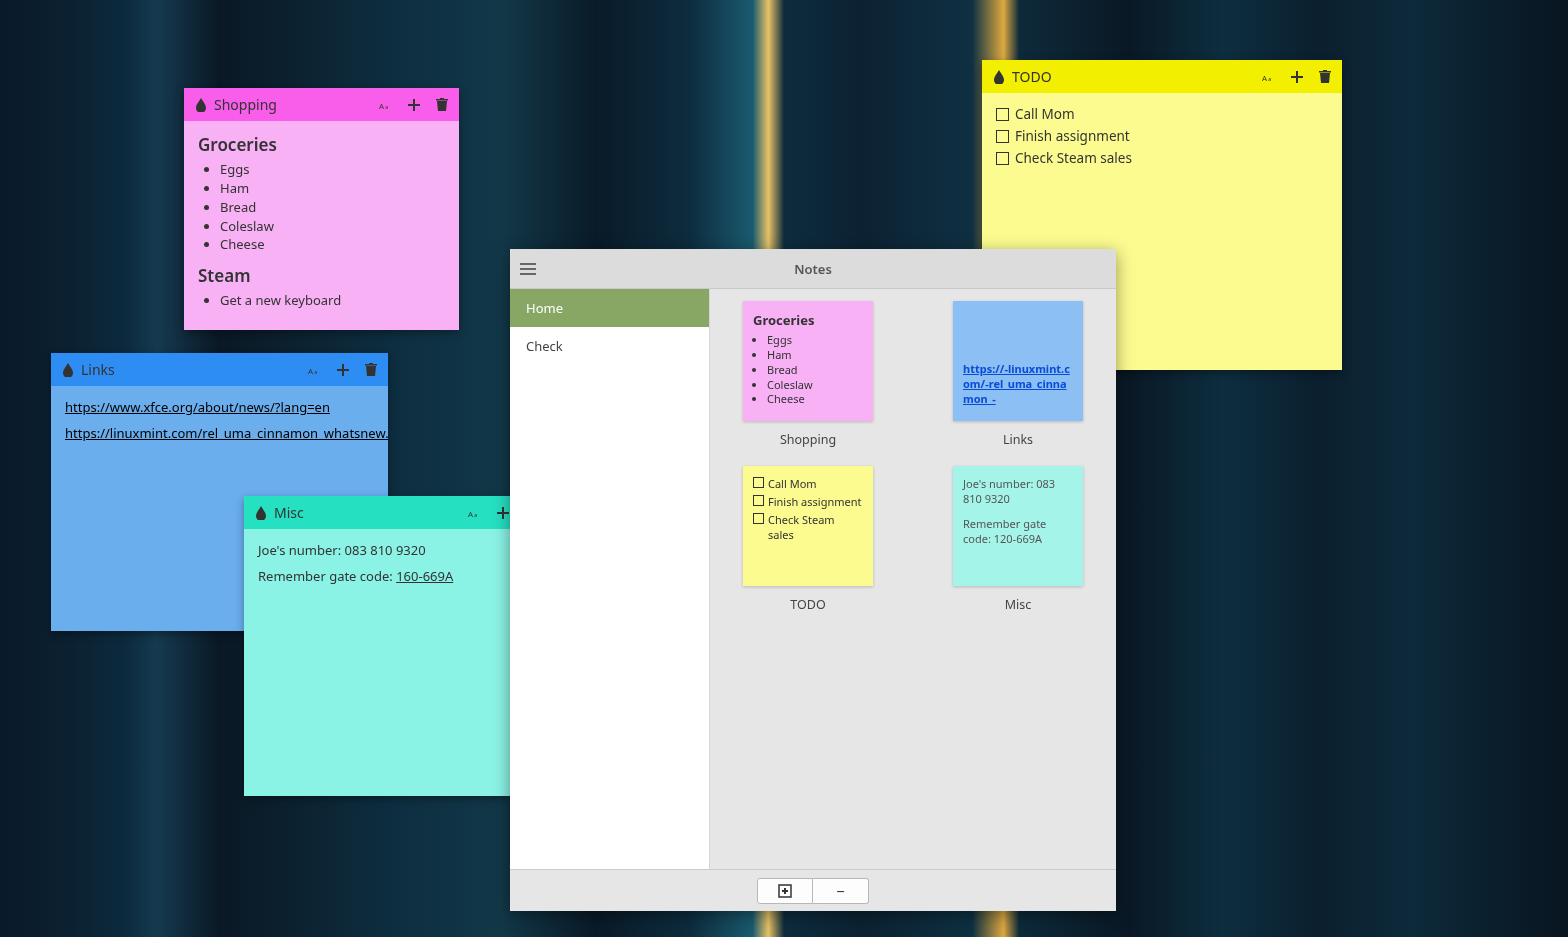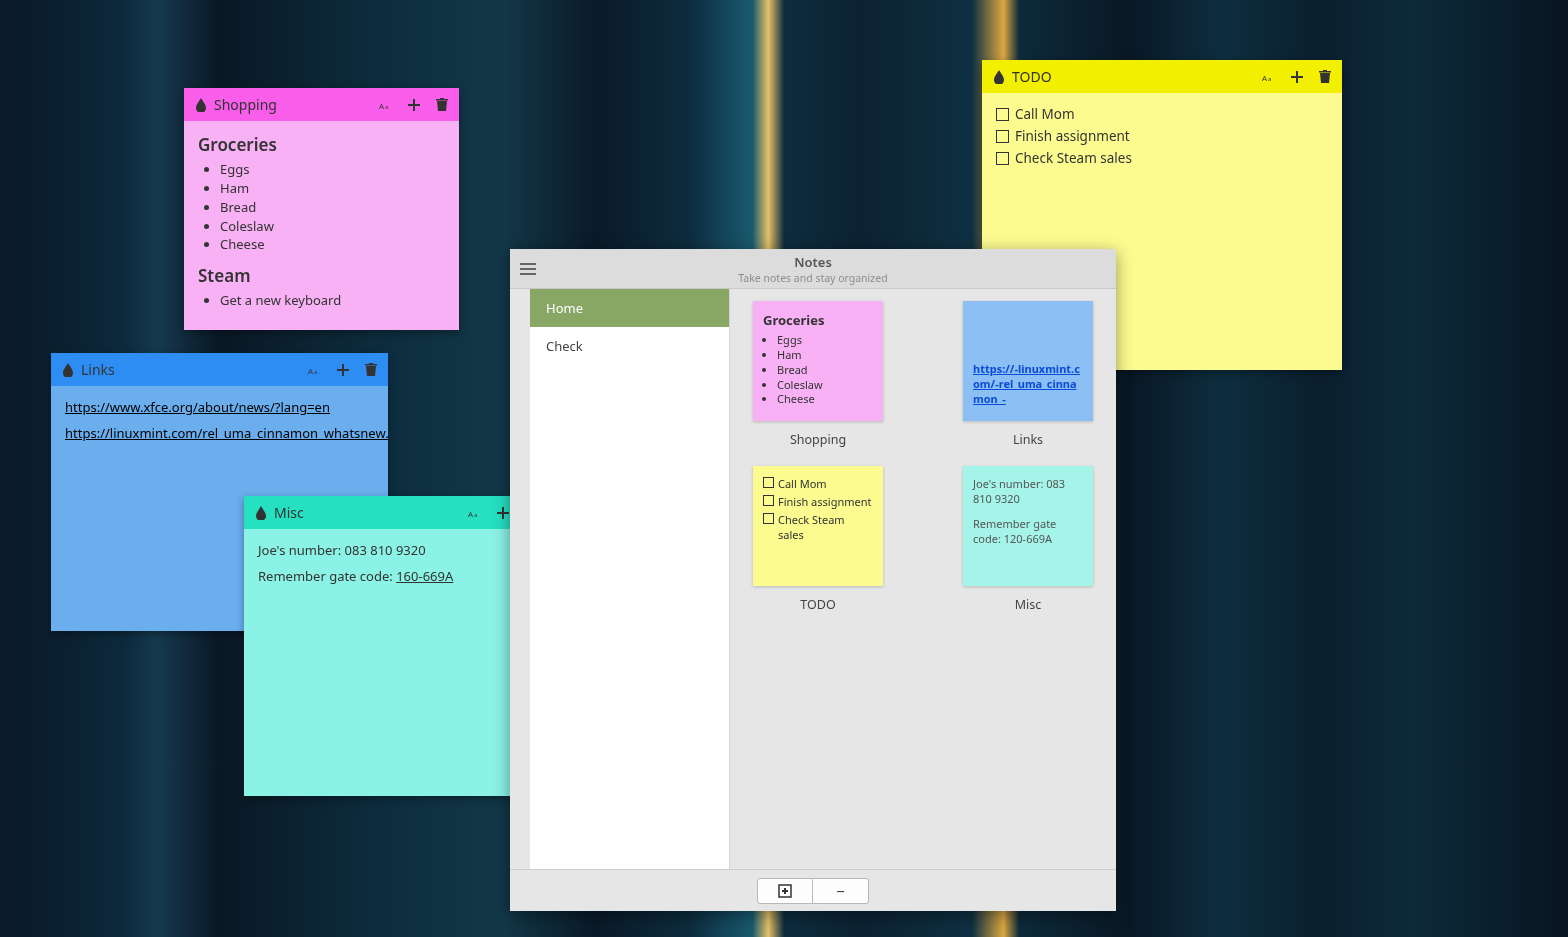--- a/index.html
+++ b/index.html
@@ -65,21 +65,21 @@
     background:#e6e6e6;
     box-shadow: 0 4px 16px rgba(0,0,0,0.4);
     display:flex; flex-direction:column;
     color:#555;
   }
   .mgr-header { height:40px; background:#dcdcdc; display:flex; align-items:center; padding:0 10px; border-bottom:1px solid #c9c9c9;}
   .mgr-header .ham { width:18px; cursor:pointer;}
   .mgr-header .center { flex:1; text-align:center; }
   .mgr-header .center .t1 { font-size:13px; font-weight:600; color:#565656; }
   .mgr-header .center .t2 { font-size:10.5px; color:#8d8d8d; }
-  .mgr-body { flex:1; display:flex; overflow:hidden;padding-left:20px;}
+  .mgr-body { flex:1; display:flex; overflow:hidden;}
   .mgr-side { width:200px; background:#fff; border-right:1px solid #d5d5d5; }
   .mgr-side .item { padding:10px 16px; font-size:13px; cursor:pointer; color:#444;}
   .mgr-side .item.sel { background:#88a765; color:#fff; }
   .mgr-grid { flex:1; padding:12px 18px; overflow:auto; display:grid; grid-template-columns: repeat(2, 150px); grid-auto-rows: auto; column-gap: 60px; row-gap: 18px; justify-content:center; align-content:start;}
   .mgr-cell { width:150px; }
   .mgr-thumb { width:130px; height:120px; margin:0 auto; padding:10px; font-size:11px; box-shadow:0 1px 3px rgba(0,0,0,0.2); overflow:hidden; cursor:pointer;}
   .mgr-thumb.pink { background:#f7b1f4; }
   .mgr-thumb.blue { background:#8cbff3;font-weight:bold; }
   .mgr-thumb.yellow { background:#fbfb90; }
   .mgr-thumb.teal { background:#a4f4e9; }
@@ -254,21 +254,20 @@
 
 <div class="mgr">
   <div class="mgr-header">
     <span class="ham">
       <svg width="16" height="12" viewBox="0 0 16 12">
           <path d="M0 0h16v2H0zM0 5h16v2H0zM0 10h16v2H0z" fill="#666"></path>
         </svg>
     </span>
     <div class="center">
       <div class="t1">Notes</div>
-      <div class="t2">Take notes and stay organized</div>
     </div>
     <span style="width:18px"></span>
   </div>
   <div class="mgr-body">
     <div class="mgr-side">
       <div class="item sel">Home</div>
       <div class="item">Check</div>
     </div>
     <div class="mgr-grid">
 

